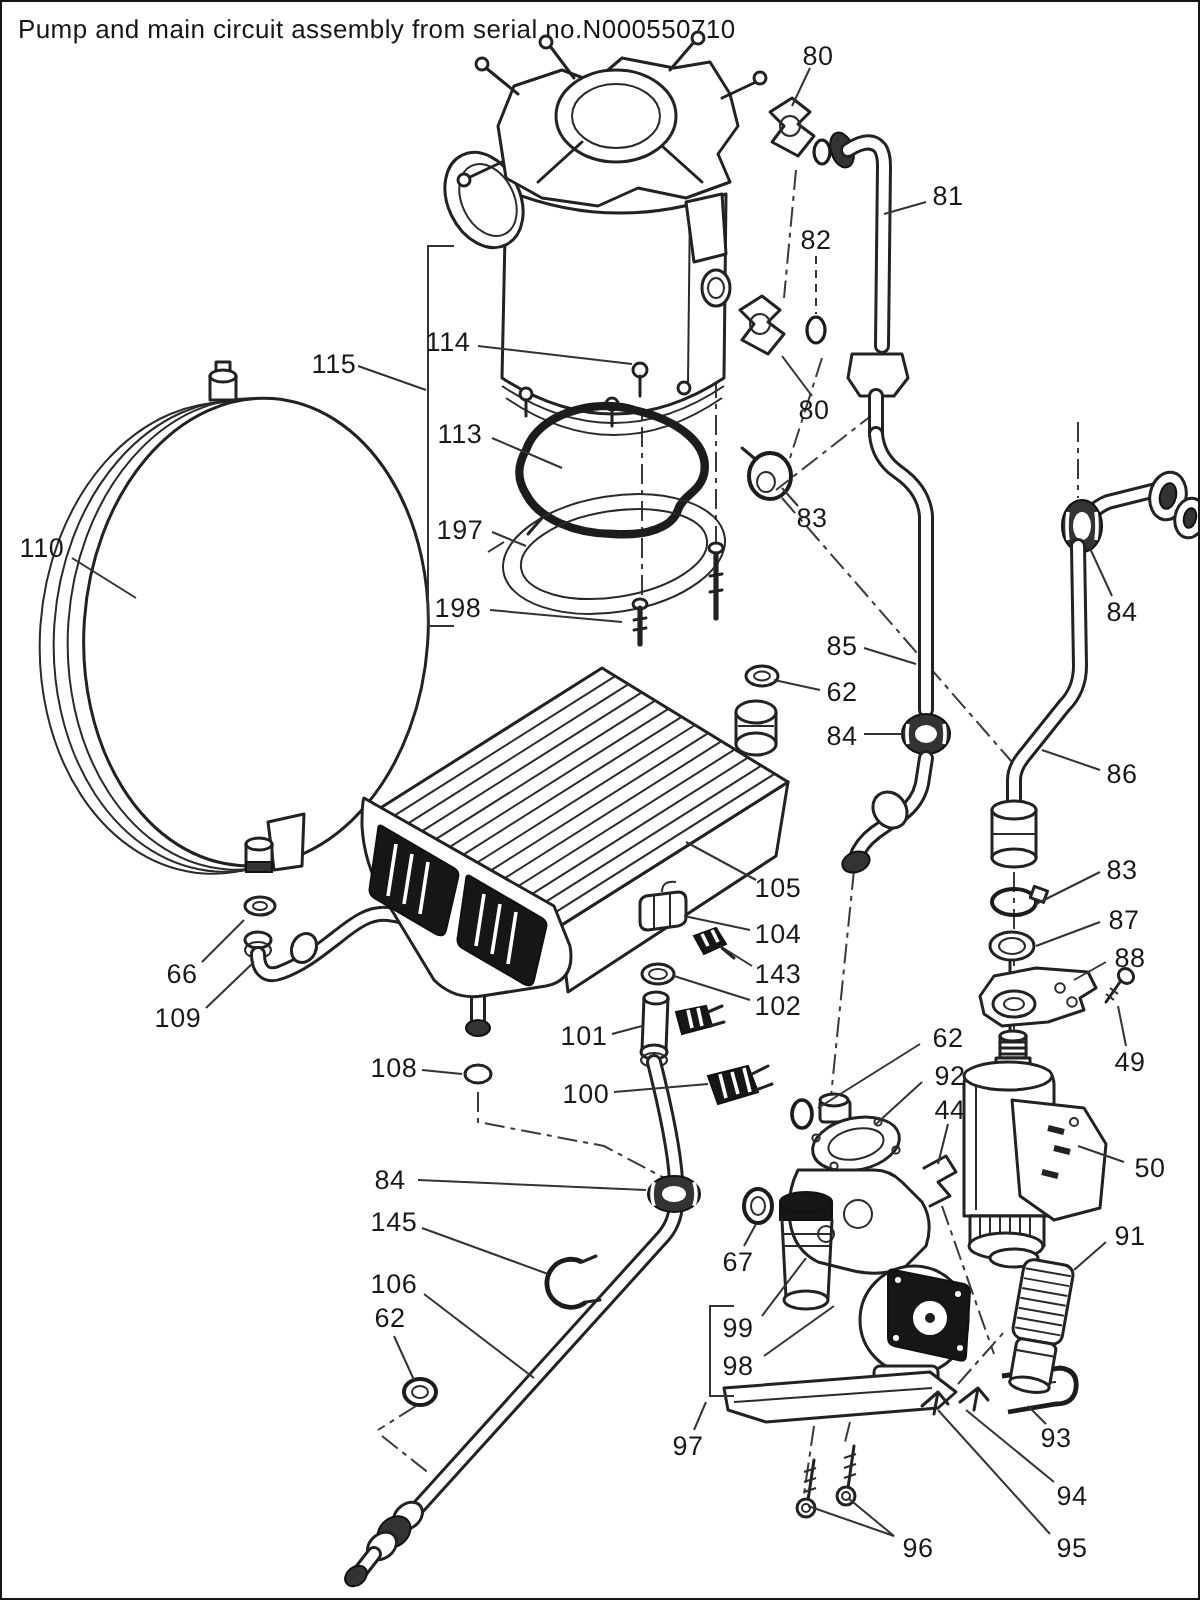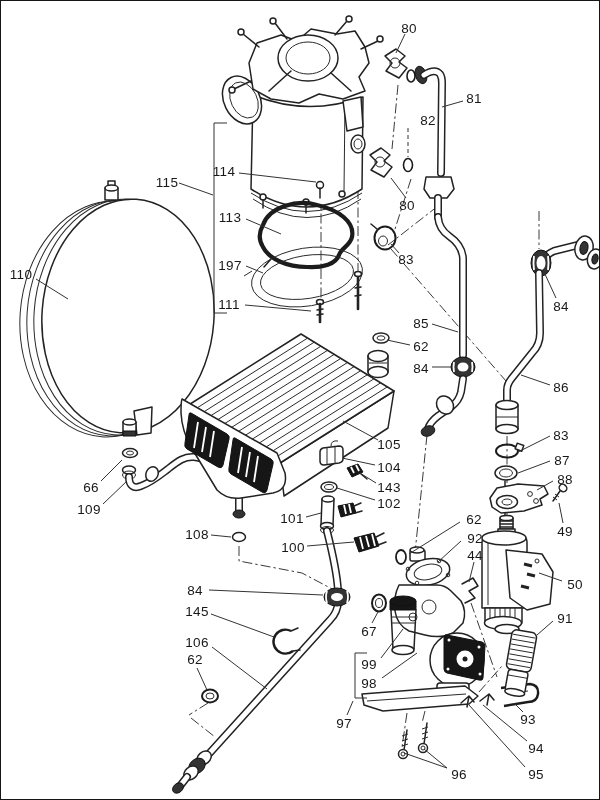--- a/index.html
+++ b/index.html
@@ -19,20 +19,21 @@
   .dk{fill:#333;stroke:#111;stroke-width:1;}
   .blk{fill:#161616;stroke:#111;stroke-width:1;}
   .dd{stroke:#3a3a3a;stroke-width:1;fill:none;stroke-dasharray:10 3 2.5 3;}
   .ldr{stroke:#333;stroke-width:1;fill:none;}
   .ws{stroke:#fff;stroke-width:1.8;fill:none;}
 </style>
 </head>
 <body>
 
 <div class="page">
+  <div class="title">Pump and main circuit assembly from serial no.N000550710</div>
 
   <svg class="art" width="600" height="800" viewBox="0 0 600 800">
 
     <g>
       <path class="dd" d="M397,84 L391,148"></path>
       <path class="dd" d="M410,178 L394,228"></path>
       <path class="dd" d="M390,248 L505,380"></path>
       <path class="dd" d="M437,205 L387,244"></path>
       <path class="dd" d="M538,210 L538,248"></path>
       <path class="dd" d="M426,434 L414,552"></path>
@@ -425,27 +426,27 @@
       <line class="ldr" x1="526" y1="740" x2="482" y2="704"></line>
       <line class="ldr" x1="524" y1="766" x2="468" y2="704"></line>
       <line class="ldr" x1="446" y1="767" x2="403" y2="752"></line>
       <line class="ldr" x1="446" y1="767" x2="423" y2="748"></line>
     </g>
   </svg>
 
   <div class="labels">
       <div class="part-label" style="left: 408px; top: 27px;">80</div>
       <div class="part-label" style="left: 473px; top: 97px;">81</div>
-      <div class="part-label" style="left: 407px; top: 119px; margin-left: 20px;">82</div>
+      <div class="part-label" style="left: 407px; top: 119px;">82</div>
       <div class="part-label" style="left: 406px; top: 204px;">80</div>
       <div class="part-label" style="left: 166px; top: 181px;">115</div>
       <div class="part-label" style="left: 223px; top: 170px;">114</div>
       <div class="part-label" style="left: 229px; top: 216px;">113</div>
       <div class="part-label" style="left: 229px; top: 264px;">197</div>
-      <div class="part-label" style="left: 228px; top: 303px;">111</div>
+      <div class="part-label" style="left: 228px; top: 303px;">198</div>
       <div class="part-label" style="left: 405px; top: 258px;">83</div>
       <div class="part-label" style="left: 20px; top: 273px;">110</div>
       <div class="part-label" style="left: 420px; top: 322px;">85</div>
       <div class="part-label" style="left: 420px; top: 345px;">62</div>
       <div class="part-label" style="left: 420px; top: 367px;">84</div>
       <div class="part-label" style="left: 560px; top: 305px;">84</div>
       <div class="part-label" style="left: 560px; top: 386px;">86</div>
       <div class="part-label" style="left: 560px; top: 434px;">83</div>
       <div class="part-label" style="left: 561px; top: 459px;">87</div>
       <div class="part-label" style="left: 564px; top: 478px;">88</div>

